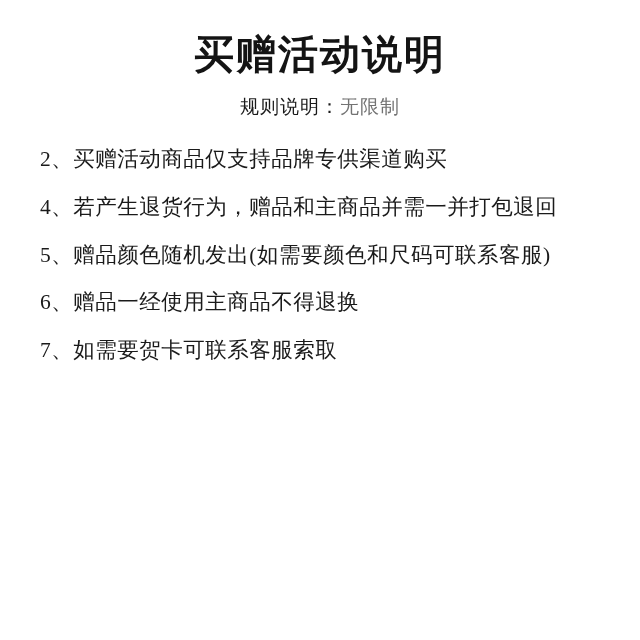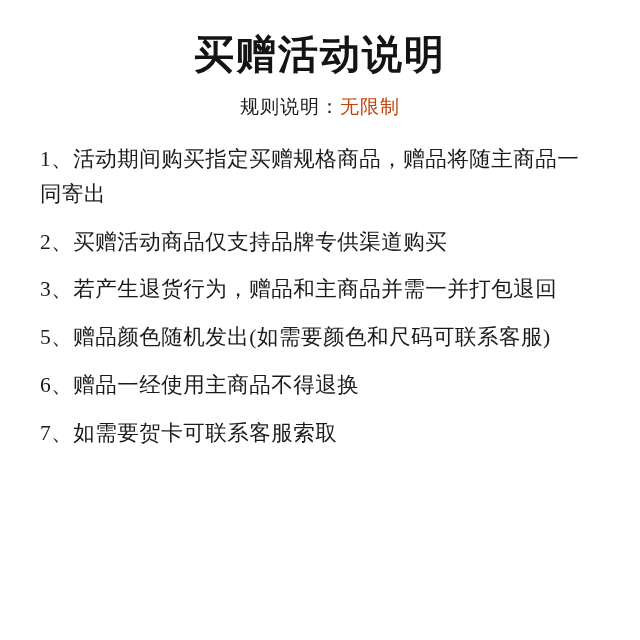--- a/index.html
+++ b/index.html
@@ -32,21 +32,21 @@
     color: #141414;
   }
   .subtitle {
     text-align: center;
     font-size: 19px;
     margin-top: 14px;
     letter-spacing: 1px;
     color: #1a1a1a;
   }
   .subtitle .highlight {
-    color: #c2410c;
+    color: #737373;
   }
   .section-heading {
     text-align: center;
     font-size: 30px;
     font-weight: bold;
     letter-spacing: 2px;
     margin-top: 26px;
     color: #141414;
   }
   .rules {
@@ -69,21 +69,20 @@
 <div class="page">
 
   <div class="title">买赠活动说明</div>
 
   <div class="subtitle">
     <span>规则说明：</span><span class="highlight">无限制</span>
   </div>
 
 
   <div class="rules">
-    <div class="rule">1、活动期间购买指定买赠规格商品，赠品将随主商品一同寄出</div>
     <div class="rule">2、买赠活动商品仅支持品牌专供渠道购买</div>
-    <div class="rule">3、若产生退货行为，赠品和主商品并需一并打包退回</div>
+    <div class="rule">4、若产生退货行为，赠品和主商品并需一并打包退回</div>
     <div class="rule">5、赠品颜色随机发出(如需要颜色和尺码可联系客服)</div>
     <div class="rule">6、赠品一经使用主商品不得退换</div>
     <div class="rule">7、如需要贺卡可联系客服索取</div>
   </div>
 
 </div>
 
 </body></html>

